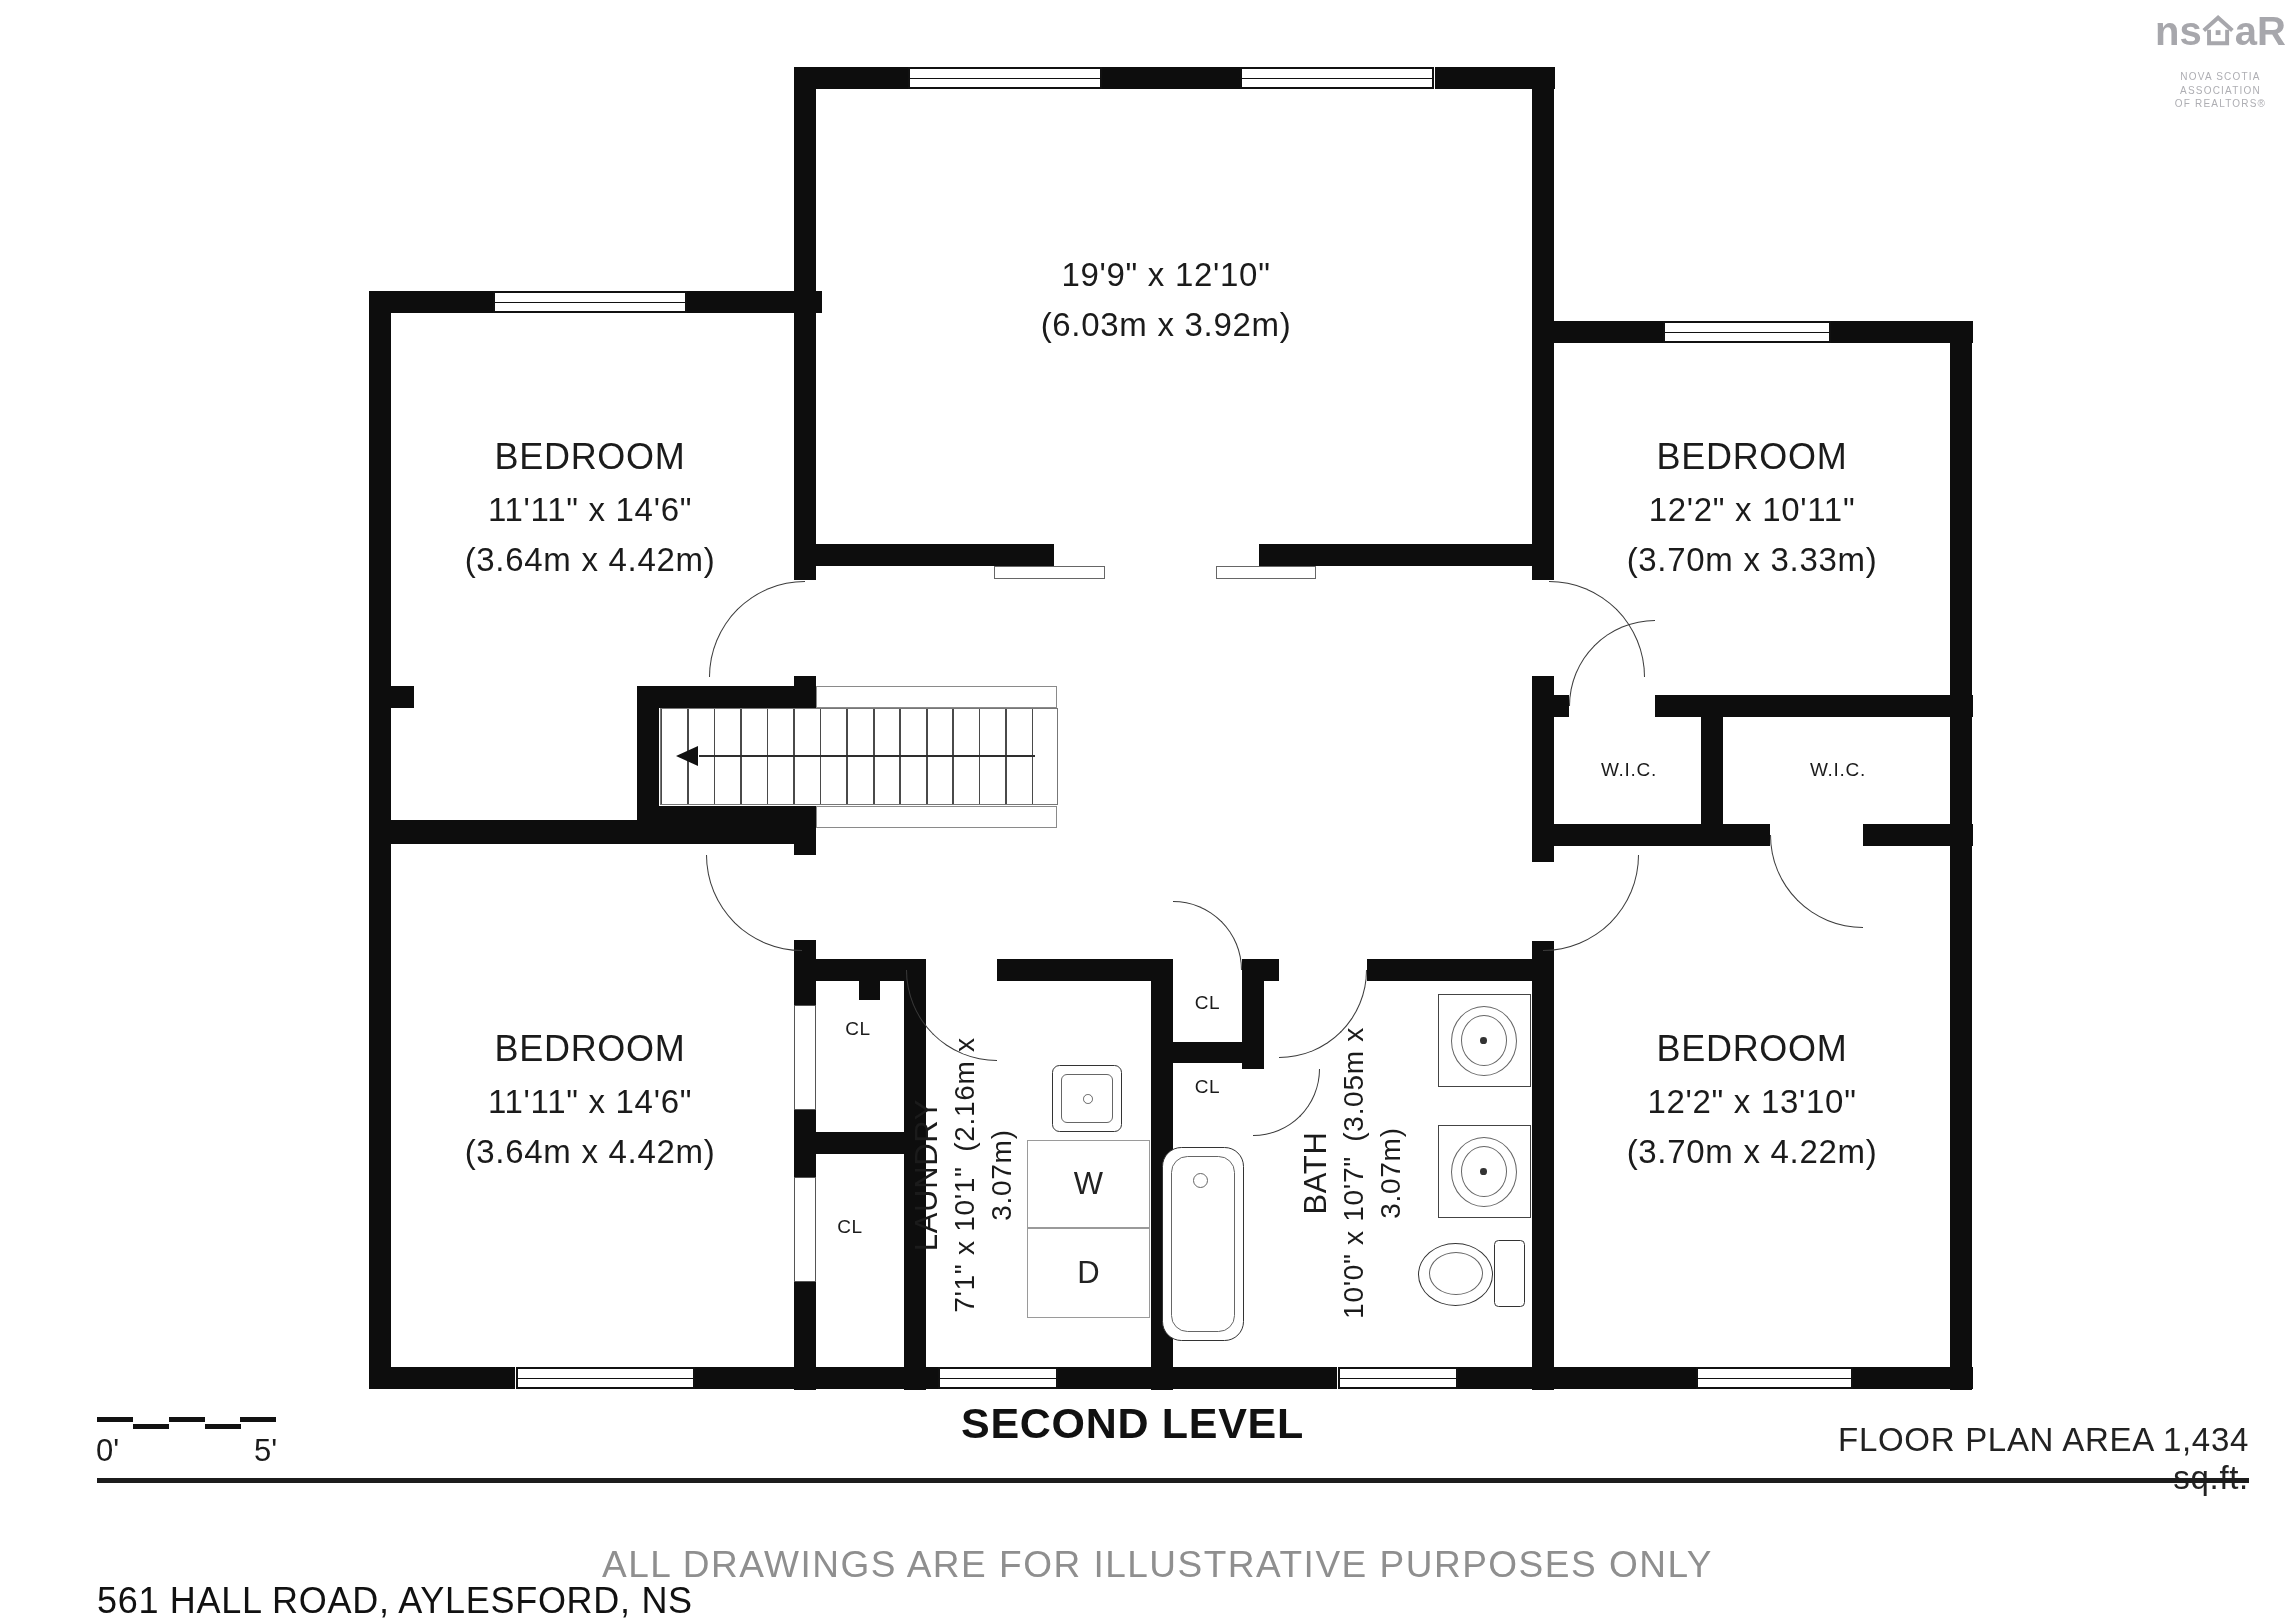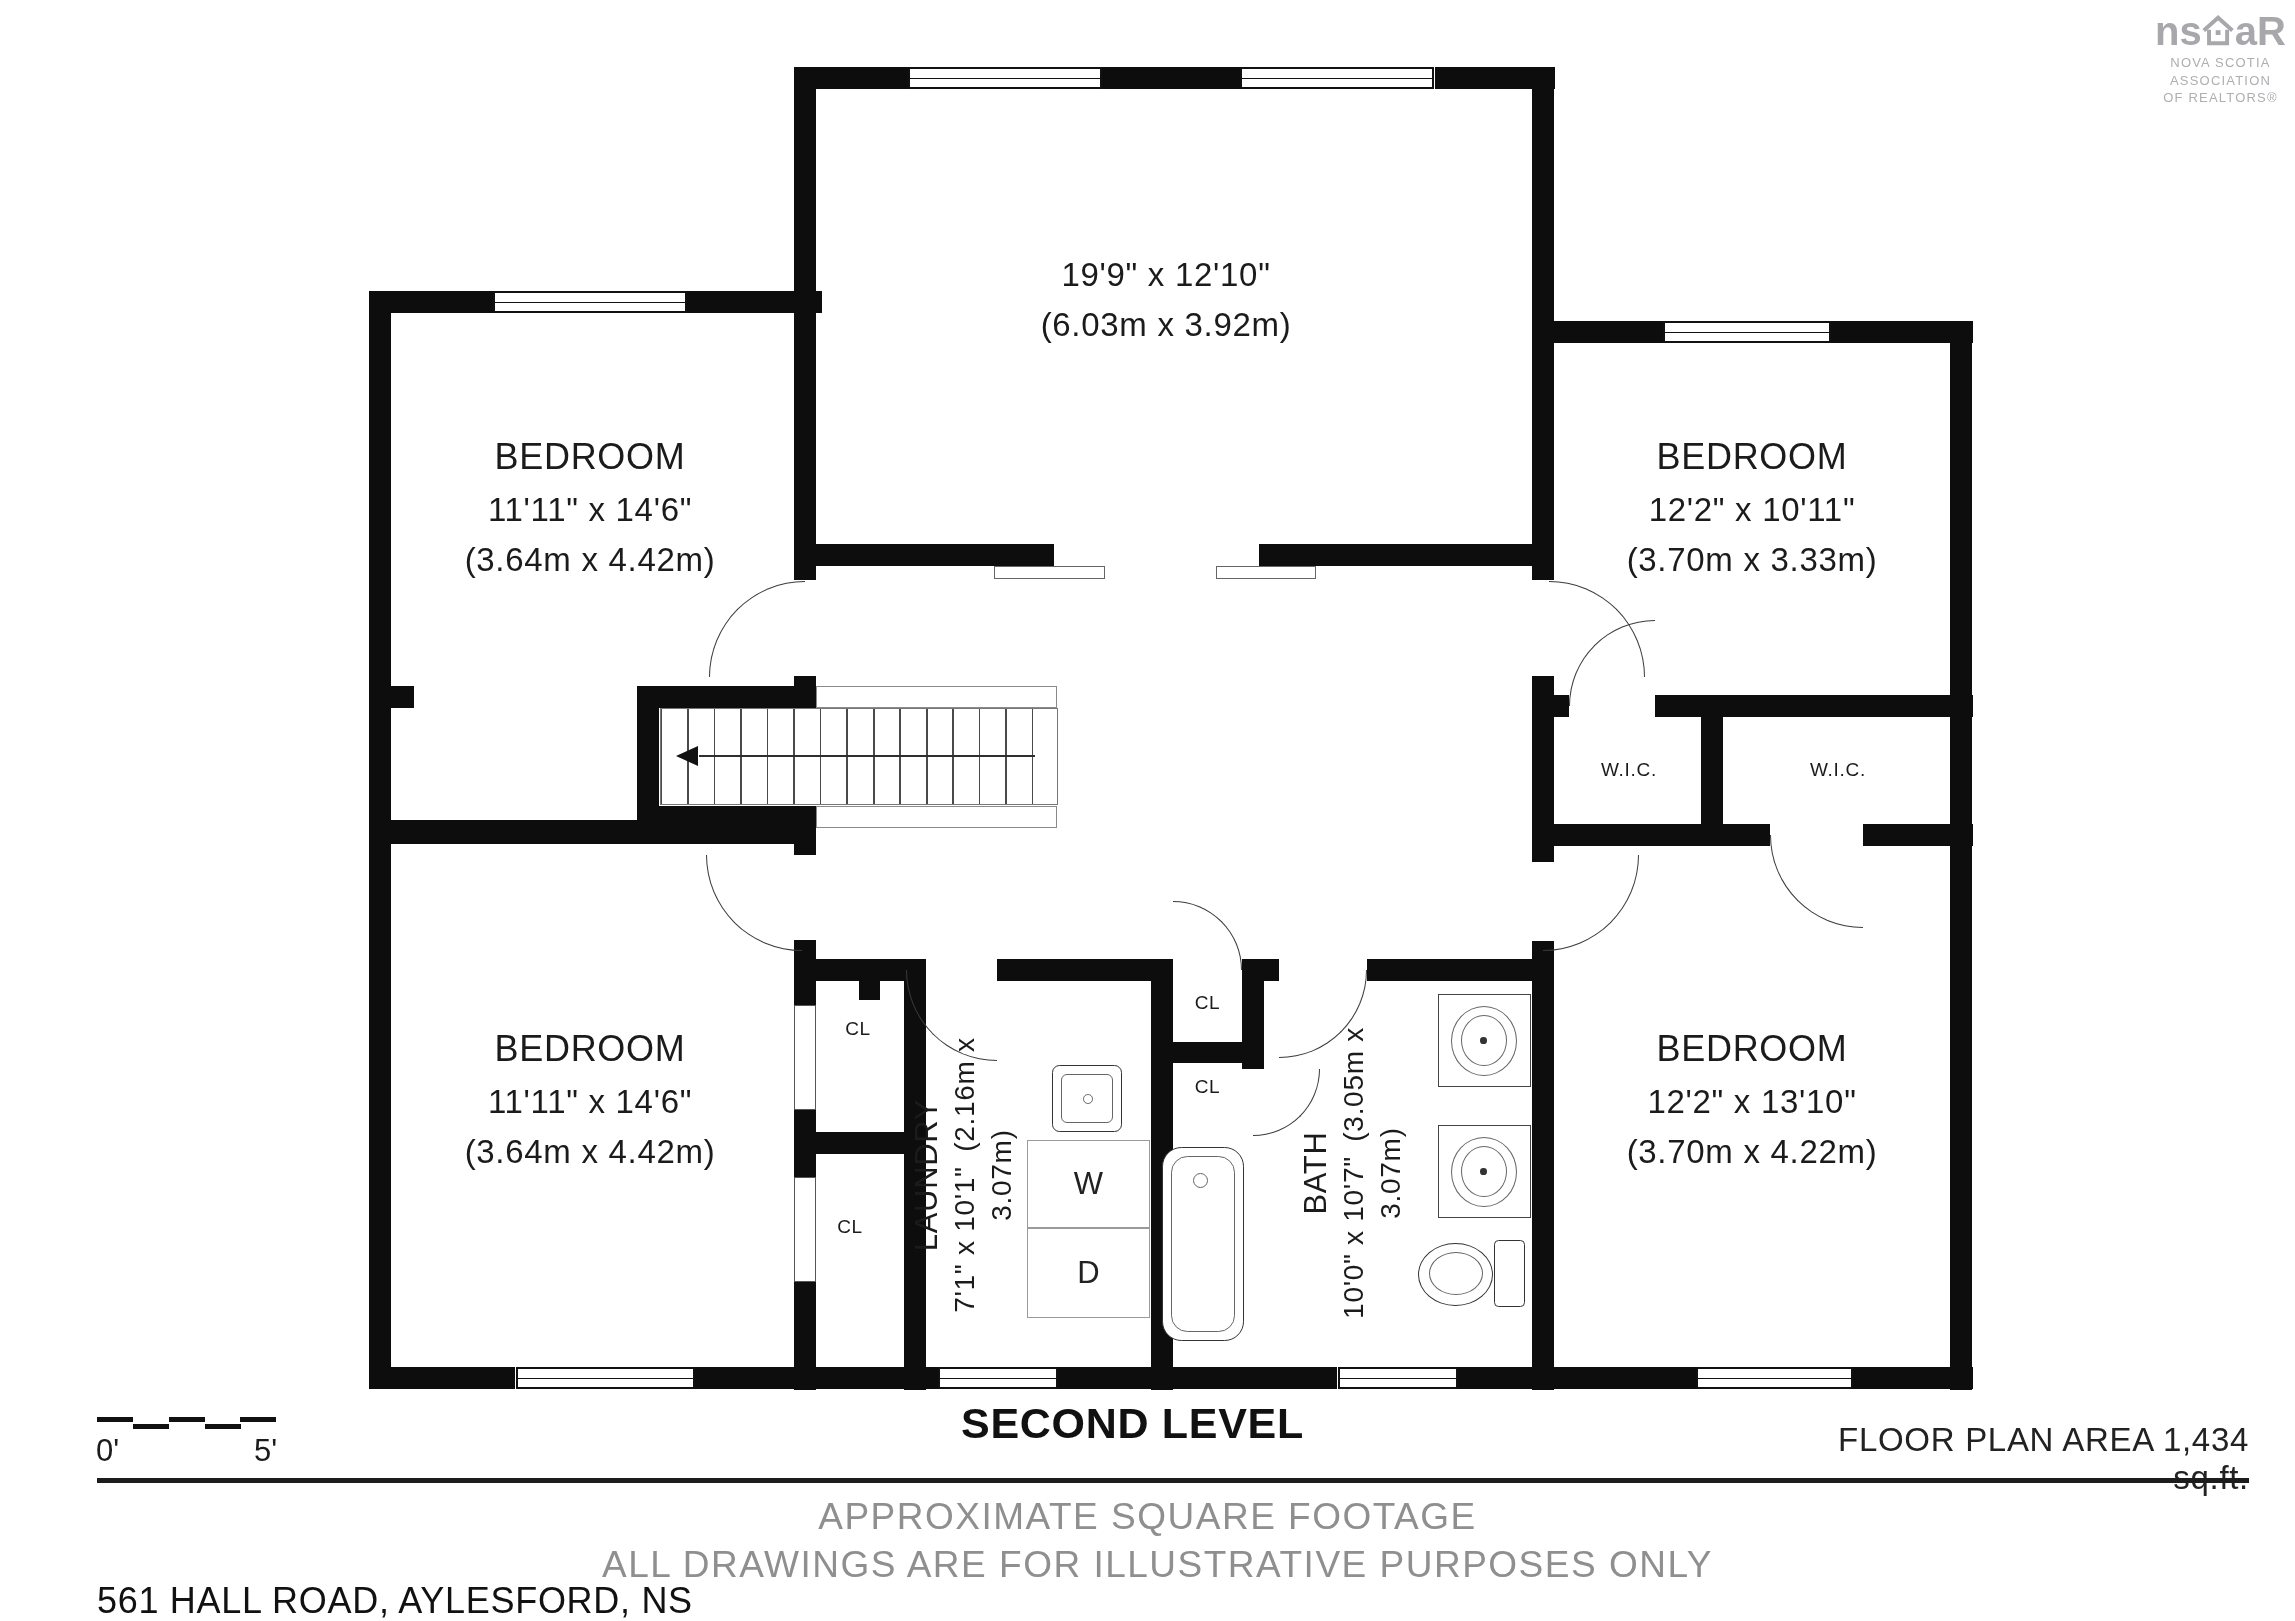--- a/index.html
+++ b/index.html
@@ -26,21 +26,21 @@
   .fix{position:absolute;box-sizing:border-box;border:1.9px solid #333;background:#fff;}
   .fix-thin{position:absolute;box-sizing:border-box;border:1.5px solid #666;background:#fff;}
   .appl{position:absolute;box-sizing:border-box;border:1.5px solid #9a9a9a;background:#fff;
         display:flex;align-items:center;justify-content:center;font-size:31px;color:#222;}
   .arrow-line{position:absolute;background:#2e2e2e;}
   .arrow-head{position:absolute;width:0;height:0;border-top:10.5px solid transparent;border-bottom:10.5px solid transparent;border-right:22.4px solid #111;}
   .footer-text{position:absolute;}
   .note{color:#8f8f8f;font-size:37px;letter-spacing:1.5px;text-align:center;width:100%;}
   #logo{position:absolute;right:9px;top:10.5px;width:131px;text-align:center;color:#a7a7ac;}
   #logo .brand{display:flex;align-items:flex-end;justify-content:center;font-weight:bold;font-size:40px;line-height:1;letter-spacing:0;}
-  #logo .sub{font-size:13px;letter-spacing:1.2px;color:#aeaeb3;margin-top:3px;line-height:1.35;}
+  #logo .sub{font-size:10px;letter-spacing:1.2px;color:#aeaeb3;margin-top:19px;line-height:1.35;}
   .scale-seg{position:absolute;background:#111;height:5.2px;width:36px;}
 </style>
 </head>
 <body>
 
 <div id="canvas">
 
   <div class="wall" style="left:369px;top:291px;width:124px;height:22.4px;"></div>
   <div class="wall" style="left:687px;top:291px;width:135px;height:22.4px;"></div>
   <div class="window" style="left:493px;top:291px;width:194px;height:22.4px;"></div>
@@ -213,21 +213,20 @@
     <div class="scale-seg" style="left:143px;top:0;"></div>
   </div>
   <div class="footer-text" style="left:96px;top:1433px;font-size:31px;">0'</div>
   <div class="footer-text" style="left:254px;top:1433px;font-size:31px;">5'</div>
 
   <div class="footer-text" style="left:961px;top:1399px;width:448px;font-size:43px;font-weight:bold;letter-spacing:0.7px;color:#111;">SECOND LEVEL</div>
   <div class="footer-text" style="left:1793px;top:1421px;width:456px;text-align:right;font-size:33px;color:#222;letter-spacing:0.7px;">FLOOR PLAN AREA 1,434 sq.ft.</div>
 
   <div style="position:absolute;left:97px;top:1478px;width:2152px;height:5.2px;background:#1c1c1c;"></div>
 
-  <div class="footer-text note" style="left:0;top:1496px;">APPROXIMATE SQUARE FOOTAGE</div>
   <div class="footer-text note" style="left:0;top:1544px;margin-left:10px;">ALL DRAWINGS ARE FOR ILLUSTRATIVE PURPOSES ONLY</div>
   <div class="footer-text" style="left:97px;top:1580px;font-size:36px;color:#111;letter-spacing:0.7px;">561 HALL ROAD, AYLESFORD, NS</div>
 
   <div id="logo">
     <div class="brand">
       <span>ns</span>
       <svg width="39" height="39" viewBox="0 0 24 24" style="margin:0 -1.5px 1.5px -1.5px;">
         <path d="M2.5 12 L12 3.5 L21.5 12" fill="none" stroke="#a7a7ac" stroke-width="2.6"></path>
         <path d="M6 11.5 V20.5 H18 V11.5" fill="none" stroke="#a7a7ac" stroke-width="2.6"></path>
         <rect x="10.4" y="11.8" width="3.2" height="3.2" fill="#a7a7ac"></rect>

